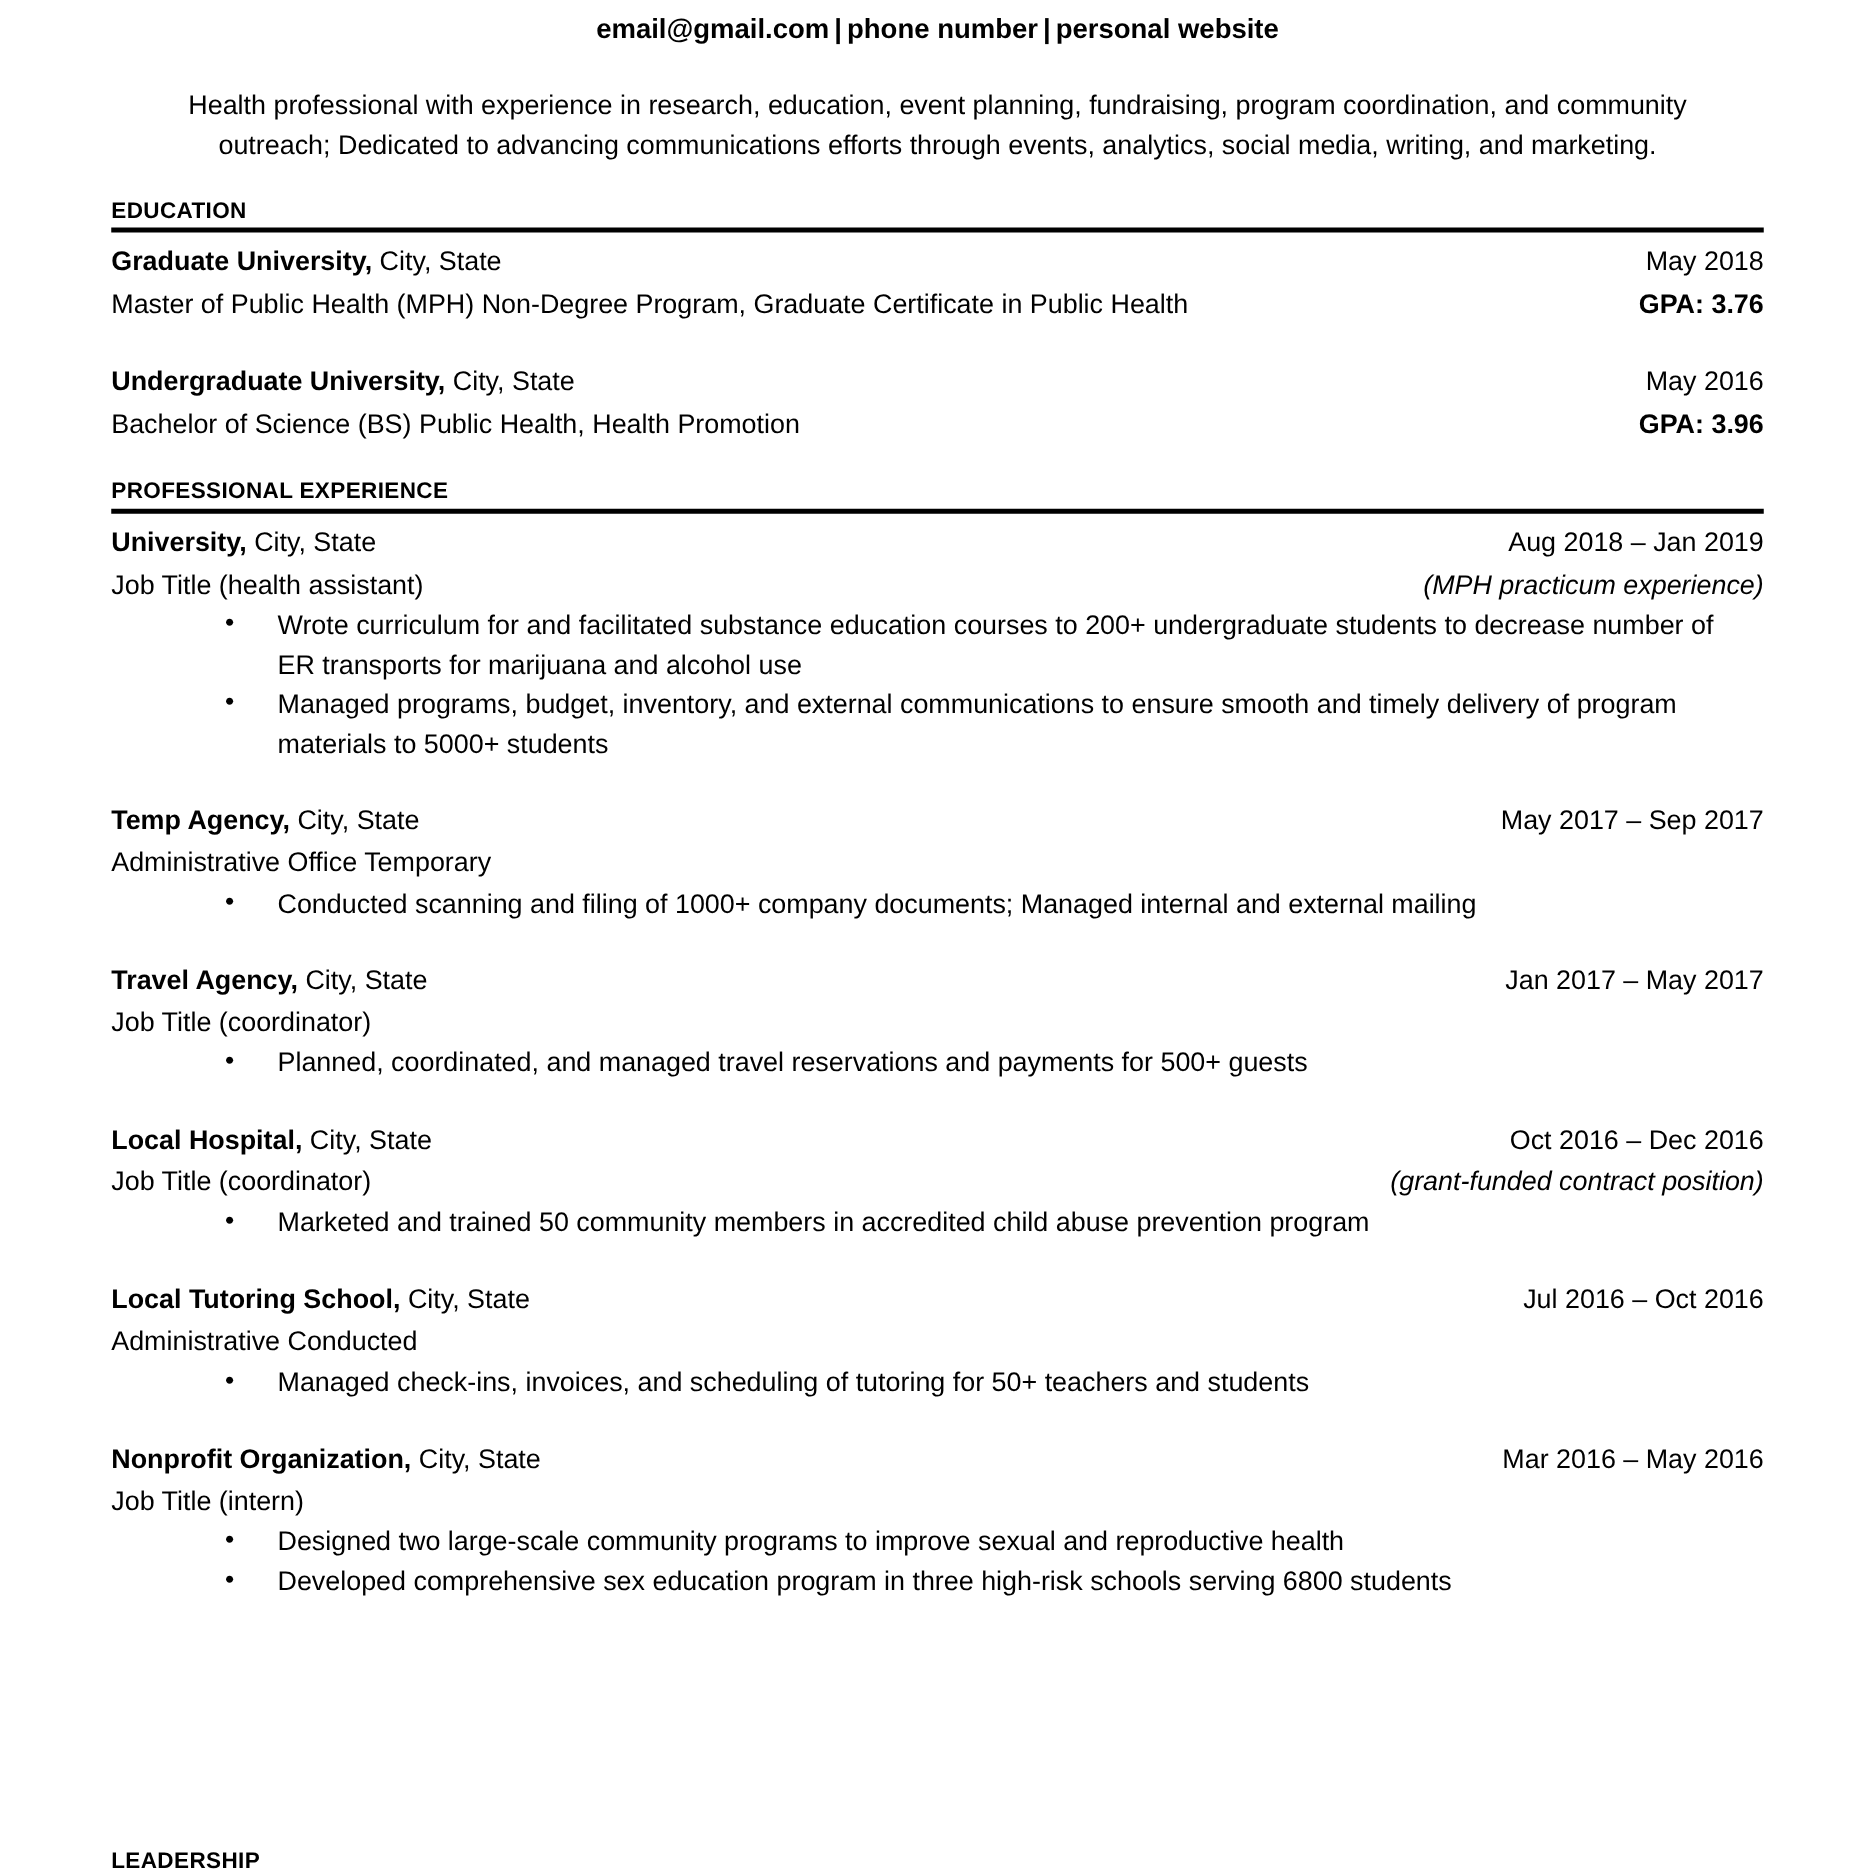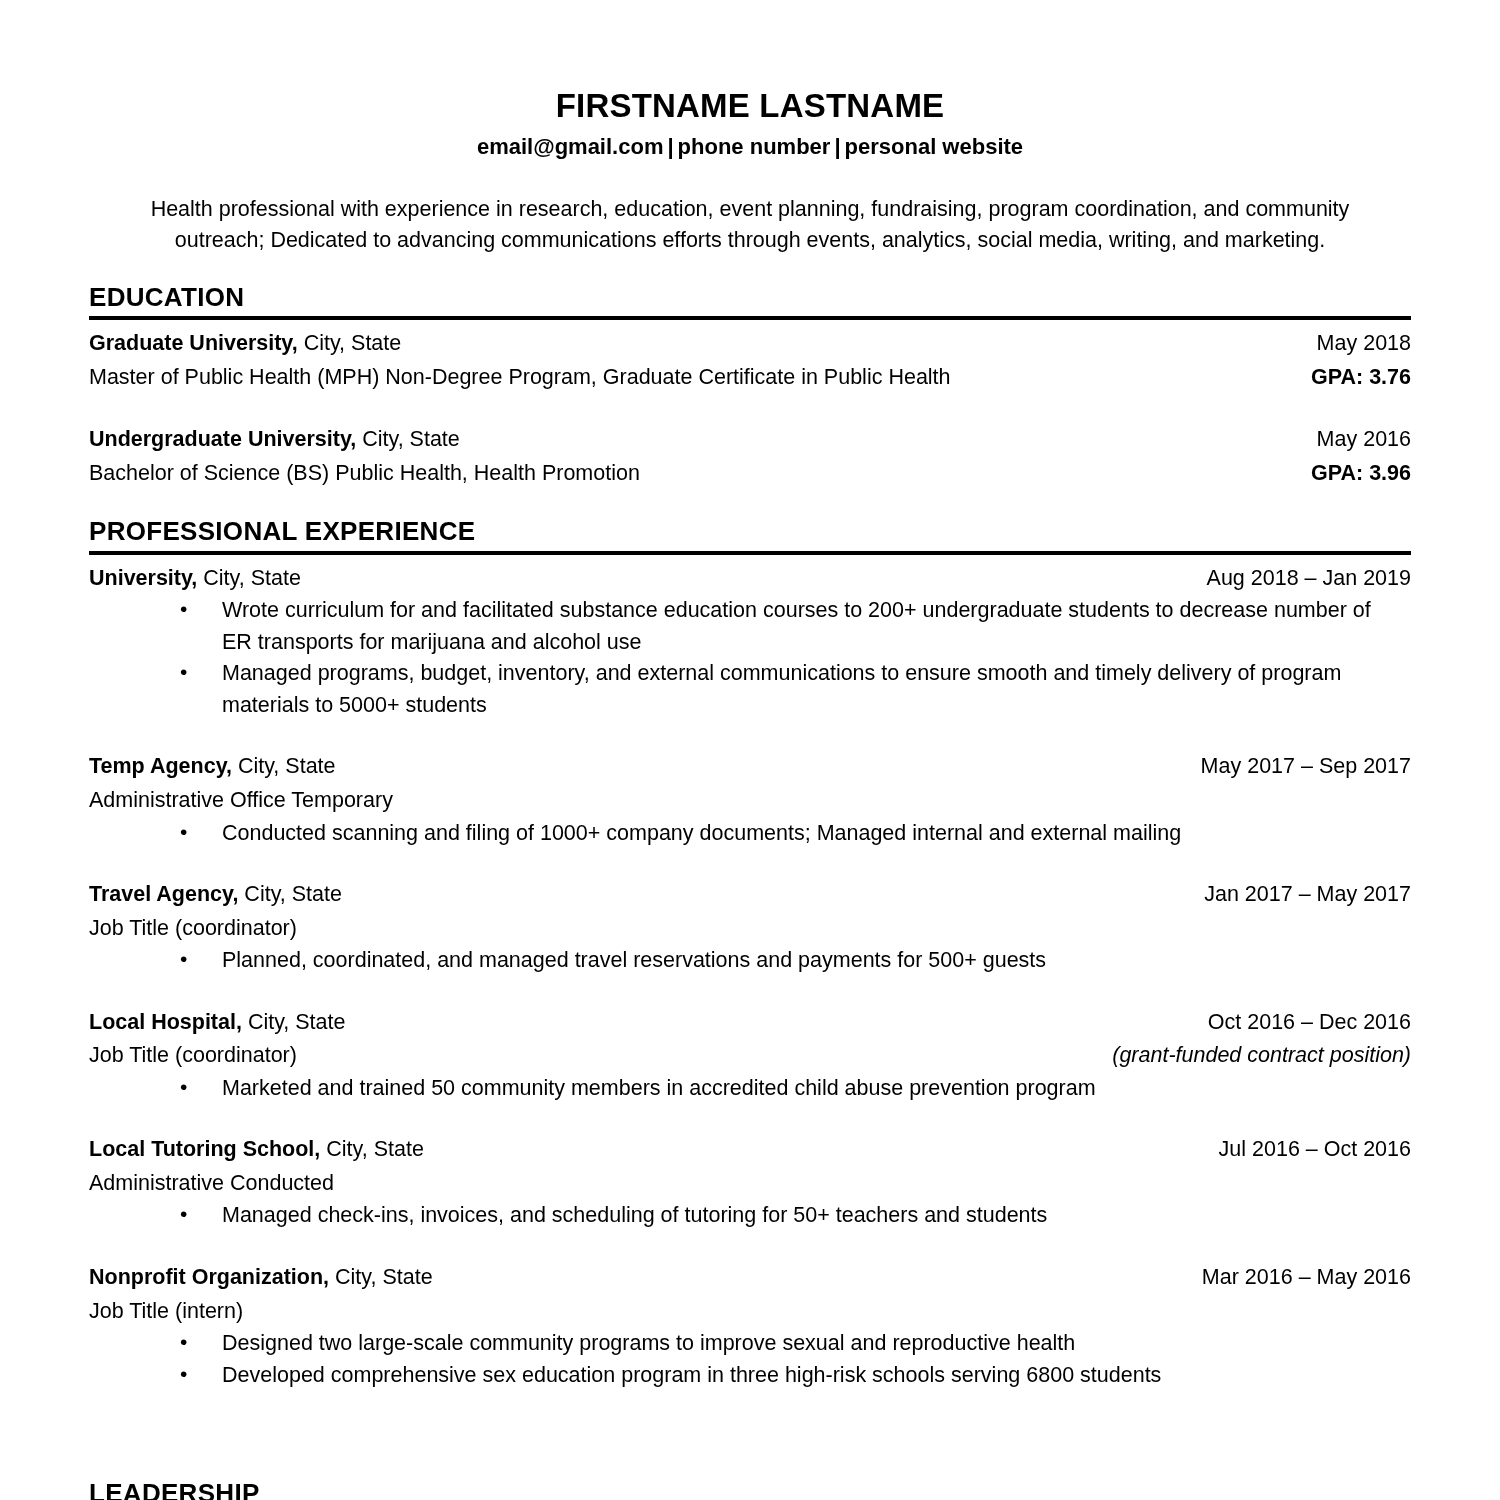--- a/index.html
+++ b/index.html
@@ -56,21 +56,21 @@
     padding-top: 33px;
     padding-left: 20px;
     padding-right: 20px;
   }
 
   
   .section {
     margin-top: 26px;
   }
   .section-title {
-    font-size: 26px;
+    font-size: 18px;
     font-weight: bold;
     letter-spacing: 0.3px;
     line-height: 1.2;
     padding-bottom: 3px;
   }
   .section-rule {
     border-bottom: 4px solid #000;
     width: 100%;
     height: 0;
     margin-bottom: 7px;
@@ -134,21 +134,20 @@
   .cut-section .section-title {
     padding-bottom: 0;
     line-height: 1.2;
   }
 </style>
 </head>
 <body>
 
 <div class="page">
 
-  <div class="hdr-name">FIRSTNAME LASTNAME</div>
 
   <div class="hdr-contact">
     <span>email@gmail.com</span><span class="sep">|</span><span>phone number</span><span class="sep">|</span><span>personal website</span>
   </div>
 
   <div class="summary">Health professional with experience in research, education, event planning, fundraising, program coordination, and community outreach; Dedicated to advancing communications efforts through events, analytics, social media, writing, and marketing.</div>
 
   <div class="section">
     <div class="section-title">EDUCATION</div>
     <div class="section-rule"></div>
@@ -178,20 +177,24 @@
 
   <div class="section">
     <div class="section-title">PROFESSIONAL EXPERIENCE</div>
     <div class="section-rule"></div>
 
     <div class="entry">
       <div class="entry-row">
         <div class="entry-left"><span class="org">University,</span><span class="loc"> City, State</span></div>
         <div class="entry-right date">Aug 2018 – Jan 2019</div>
       </div>
+      <div class="entry-row">
+        <div class="entry-left sub-left">Job Title (health assistant)</div>
+        <div class="entry-right sub-right-italic">(MPH practicum experience)</div>
+      </div>
       <ul class="bullets">
         <li>Wrote curriculum for and facilitated substance education courses to 200+ undergraduate students to decrease number of ER transports for marijuana and alcohol use</li>
         <li>Managed programs, budget, inventory, and external communications to ensure smooth and timely delivery of program materials to 5000+ students</li>
       </ul>
     </div>
 
     <div class="entry">
       <div class="entry-row">
         <div class="entry-left"><span class="org">Temp Agency,</span><span class="loc"> City, State</span></div>
         <div class="entry-right date">May 2017 – Sep 2017</div>

